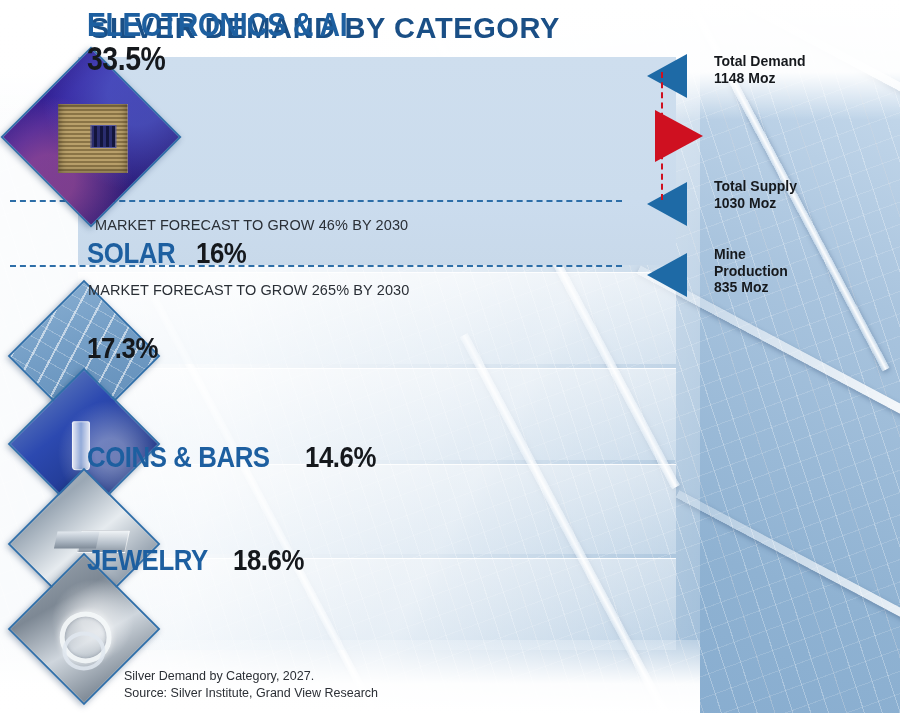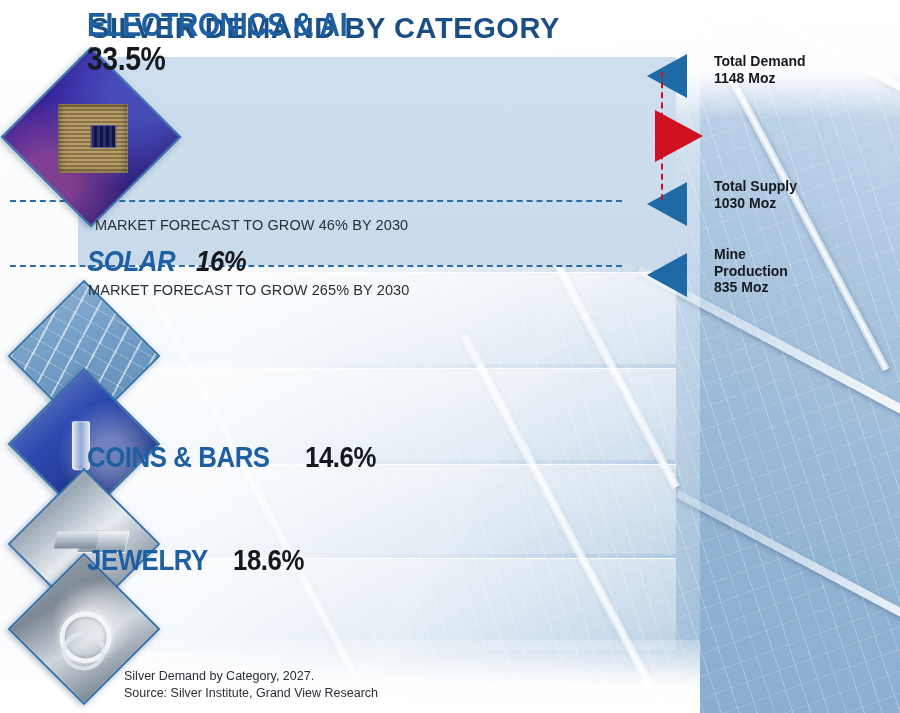--- a/index.html
+++ b/index.html
@@ -115,21 +115,21 @@
     font-family:"Liberation Sans", sans-serif;white-space:nowrap;
   }
 
   
   #row-electronics{left:87px;top:8px;}
   #row-electronics .cat-name{font-size:33px;}
   #row-electronics .cat-pct{font-size:33px;}
   
   #note-electronics{position:absolute;left:95px;top:217px;}
   
-  #row-solar{left:87px;top:244px;font-style:italic;}
+  #row-solar{left:87px;top:236px;}
   #row-solar .cat-name,#row-solar .cat-pct{font-size:30px;}
   #note-solar{position:absolute;left:88px;top:282px;}
   
   #row-other{left:87px;top:333px;}
   #row-other .cat-name,#row-other .cat-pct{font-size:30px;}
   
   #row-coins{left:87px;top:440px;}
   #row-coins .cat-name,#row-coins .cat-pct{font-size:30px;}
   
   #row-jewelry{left:87px;top:543px;}
@@ -339,20 +339,21 @@
     <div><span class="cat-pct">33.5%</span></div>
   </div>
   <div class="forecast-note" id="note-electronics">MARKET FORECAST TO GROW 46% BY 2030</div>
 
   <div class="rowtext" id="row-solar">
     <span class="cat-name">SOLAR</span><span class="cat-pct" style="margin-left:6px">16%</span>
   </div>
   <div class="forecast-note" id="note-solar">MARKET FORECAST TO GROW 265% BY 2030</div>
 
   <div class="rowtext stacklines" id="row-other">
+    <div><span class="cat-pct">17.3%</span></div>
   </div>
 
   <div class="rowtext" id="row-coins">
     <span class="cat-name">COINS &amp; BARS</span><span class="cat-pct" style="margin-left:6px">14.6%</span>
   </div>
 
   <div class="rowtext" id="row-jewelry">
     <span class="cat-name">JEWELRY</span><span class="cat-pct" style="margin-left:6px">18.6%</span>
   </div>
 

